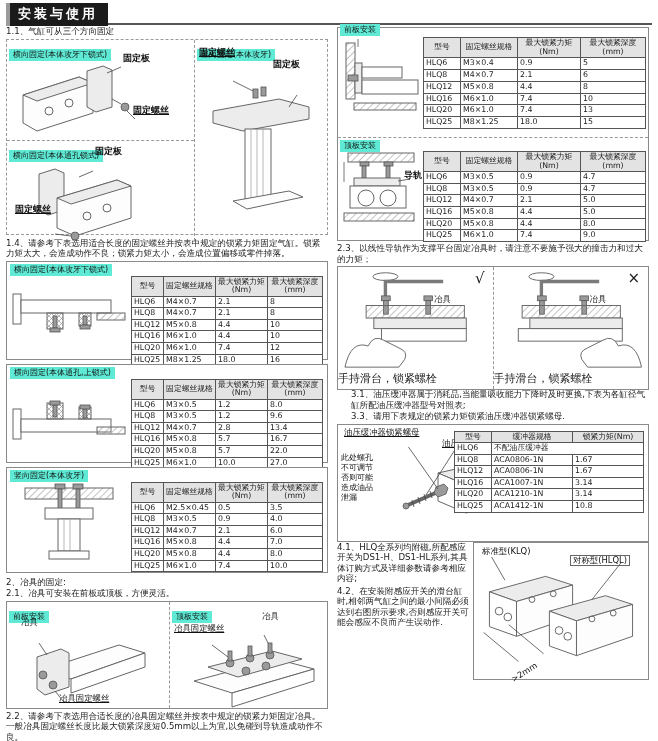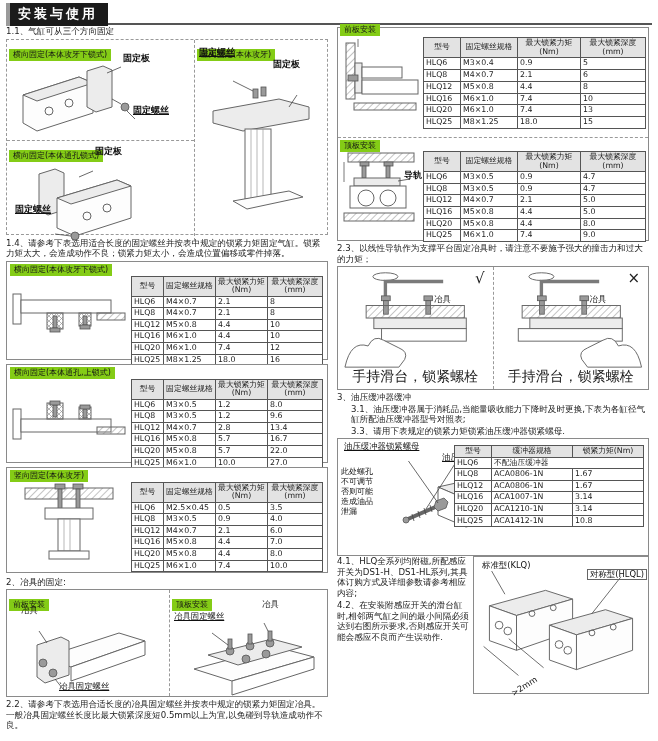--- a/index.html
+++ b/index.html
@@ -7,41 +7,41 @@
         background:#fff;color:#1c1c1c;font-family:"DejaVu Sans","Liberation Sans",sans-serif;overflow:hidden;}
   .titlebar{display:flex;align-items:flex-end;height:22px;margin-bottom:1px;}
   .title{background:#1b1b1b;color:#fff;font-weight:bold;font-size:13px;letter-spacing:3px;
          padding:2px 10px 3px 8px;border-left:4px solid #9a9a9a;}
   .title-rule{flex:1;border-bottom:2px solid #555;height:0;margin-bottom:1px;}
   .cols{display:flex;gap:9px;}
   .col-l{width:322px;flex:none;}
   .col-r{width:312px;flex:none;}
   .txt{font-size:8.6px;line-height:10.5px;margin:2px 0;}
   .indent{padding-left:14px;}
-  .chip{display:inline-block;background:#84cc16;color:#151515;font-size:8px;line-height:10px;
+  .chip{display:inline-block;background:#5eead4;color:#151515;font-size:8px;line-height:10px;
         padding:1px 4px;white-space:nowrap;}
   .dashedbox{border:1px dashed #999;}
   .solidbox{border:1px solid #8a8a8a;position:relative;background:#fff;}
   .fig{position:relative;}
   .co{position:absolute;font-size:8.4px;line-height:9px;white-space:nowrap;color:#111;}
   .co.u{text-decoration:underline;}
   .co.b{font-weight:bold;font-size:9px;}
   table.t{border-collapse:collapse;font-size:7.8px;line-height:8.6px;background:#fff;}
   .t th,.t td{border:1px solid #555;padding:1px 2px;text-align:left;font-weight:normal;vertical-align:middle;}
   .t th{background:#e3e3e3;text-align:center;}
   .t4 th:nth-child(1){width:27px}.t4 th:nth-child(2){width:47px}.t4 th:nth-child(3){width:47px}.t4 th:nth-child(4){width:50px}
   .t4r th:nth-child(1){width:32px}.t4r th:nth-child(2){width:52px}.t4r th:nth-child(3){width:58px}.t4r th:nth-child(4){width:60px}
   .t3 th:nth-child(1){width:32px}.t3 th:nth-child(2){width:76px}.t3 th:nth-child(3){width:66px}
   .grid2{display:grid;grid-template-columns:188px 1fr;}
   .cellpad{padding:2px;}
   .secbox{border:1px solid #8a8a8a;position:relative;margin-bottom:4px;background:#fff;}
   .secbox .chip{position:absolute;top:2px;left:3px;z-index:2;}
   .secflex{display:flex;align-items:flex-start;gap:2px;padding:14px 2px 2px 2px;}
   .mark{position:absolute;top:2px;right:8px;font-size:15px;color:#222;}
-  .caption{position:absolute;bottom:3px;width:100%;text-align:center;font-size:14px;}
+  .caption{position:absolute;bottom:3px;width:100%;font-size:11px;}
   .vnote{position:absolute;left:3px;top:28px;font-size:8px;line-height:10px;color:#111;}
   svg{display:block;}
   .leader{stroke:#444;stroke-width:0.8;}
   .ol{fill:#fdfdfd;stroke:#666;stroke-width:1;}
   .ol2{fill:#ececec;stroke:#666;stroke-width:1;}
   .olw{fill:#fff;stroke:#666;stroke-width:1;}
   .scr{fill:#9a9a9a;stroke:#555;stroke-width:0.8;}
 </style>
 </head>
 <body>
@@ -316,20 +316,21 @@
                   <td>M6×1.0</td>
                   <td>7.4</td>
                   <td>10.0</td>
                 </tr>
               </tbody>
             </table>
         </div>
       </div>
 
       <div class="txt">2、冶具的固定:</div>
+      <div class="txt" style="margin-top:-1px">2.1、冶具可安装在前板或顶板，方便灵活。</div>
 
       <div class="solidbox fig" style="height:106px">
         <div style="display:flex;height:100%">
           <div class="cellpad fig" style="width:158px;border-right:1px dashed #999">
             <span class="chip">前板安装</span>
             <svg viewBox="0 0 152 86" width="152" height="86">
               <polygon class="ol" points="36,46 110,22 136,30 62,56"></polygon>
               <polygon class="olw" points="62,56 136,30 136,44 62,70"></polygon>
               <polygon class="ol2" points="28,34 52,26 60,30 60,64 36,72 28,66"></polygon>
               <circle class="scr" cx="34" cy="52" r="4"></circle>
@@ -538,21 +539,20 @@
               <rect class="ol2" x="32" y="53" width="96" height="11"></rect>
               <rect class="olw" x="20" y="64" width="108" height="13"></rect>
               <path d="M148 104 Q142 76 124 82 Q118 70 108 76 L92 84 Q82 88 86 96 L92 104 Z" fill="#fff" stroke="#666"></path>
             </svg>
             <span class="co" style="left:96px;top:28px">冶具</span>
             <div class="caption">手持滑台，锁紧螺栓</div>
           </div>
         </div>
       </div>
 
-      <div class="txt">3、油压缓冲器缓冲</div>
       <div class="txt indent" style="margin-top:-1px">3.1、油压缓冲器属于消耗品,当能量吸收能力下降时及时更换,下表为各缸径气缸所配油压缓冲器型号对照表;</div>
       <div class="txt indent" style="margin-top:-1px">3.3、请用下表规定的锁紧力矩锁紧油压缓冲器锁紧螺母.</div>
 
       <div class="solidbox fig" style="height:116px">
         <span class="co u" style="left:6px;top:3px">油压缓冲器锁紧螺母</span>
         <span class="co u" style="left:104px;top:14px">油压缓冲器</span>
         <div class="vnote">
           <div>此处螺孔</div>
           <div>不可调节</div>
           <div>否则可能</div>
@@ -619,21 +619,21 @@
           </table>
       </div>
 
       <div style="display:flex;gap:4px">
         <div style="width:132px;flex:none">
           <div class="txt" style="margin-top:0">4.1、HLQ全系列均附磁,所配感应开关为DS1-H、DS1-HL系列,其具体订购方式及详细参数请参考相应内容;</div>
           <div class="txt">4.2、在安装附感应开关的滑台缸时,相邻两气缸之间的最小间隔必须达到右图所示要求,否则感应开关可能会感应不良而产生误动作.</div>
         </div>
         <div class="solidbox fig" style="flex:1;height:136px">
           <span class="co" style="left:8px;top:4px">标准型(KLQ)</span>
-          <span class="co" style="right:1px;top:12px;border:1px solid #666;padding:0 2px">对称型(HLQL)</span>
+          <span class="co" style="right:18px;top:12px;border:1px solid #666;padding:0 2px">对称型(HLQL)</span>
           <svg viewBox="0 0 176 122" width="100%" height="118" style="margin-top:14px">
             <polygon class="ol2" points="14,36 72,20 100,29 42,46"></polygon>
             <polygon class="olw" points="14,36 42,46 42,82 14,72"></polygon>
             <polygon class="ol" points="42,46 100,29 100,62 42,82"></polygon>
             <circle cx="24" cy="56" r="4" fill="none" stroke="#666"></circle>
             <circle cx="33" cy="62" r="4" fill="none" stroke="#666"></circle>
             <circle cx="58" cy="44" r="3" fill="none" stroke="#666"></circle>
             <circle cx="80" cy="38" r="3" fill="none" stroke="#666"></circle>
             <polygon class="ol2" points="76,56 134,40 162,49 104,66"></polygon>
             <polygon class="olw" points="76,56 104,66 104,102 76,92"></polygon>

